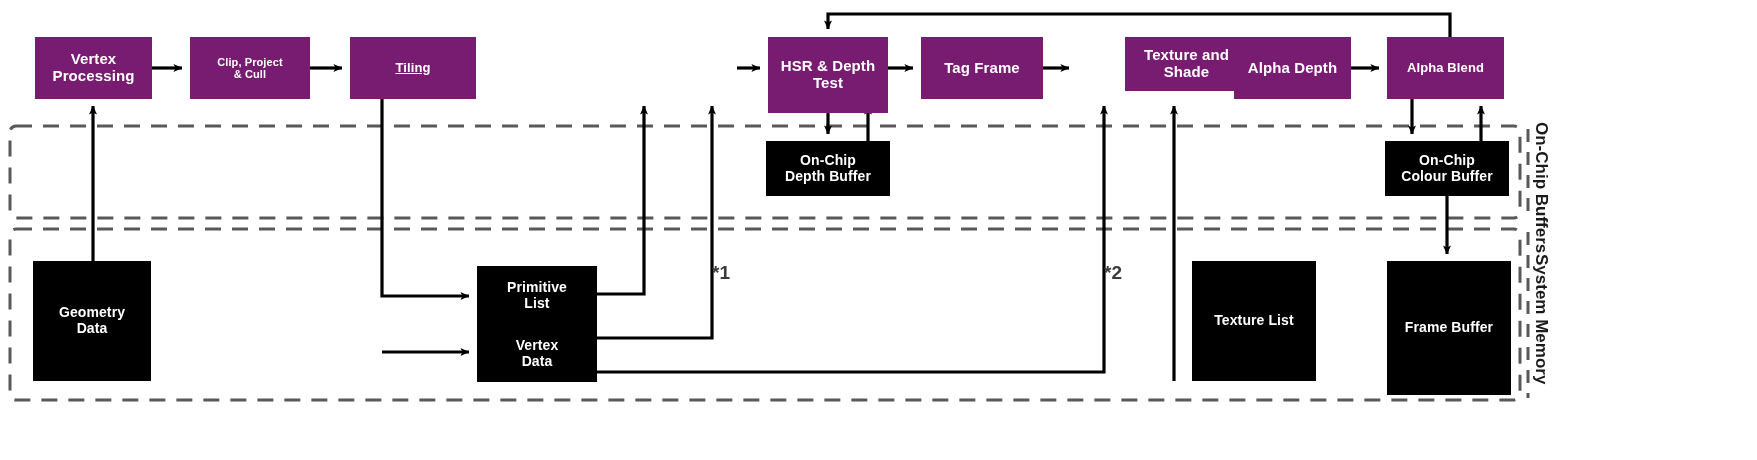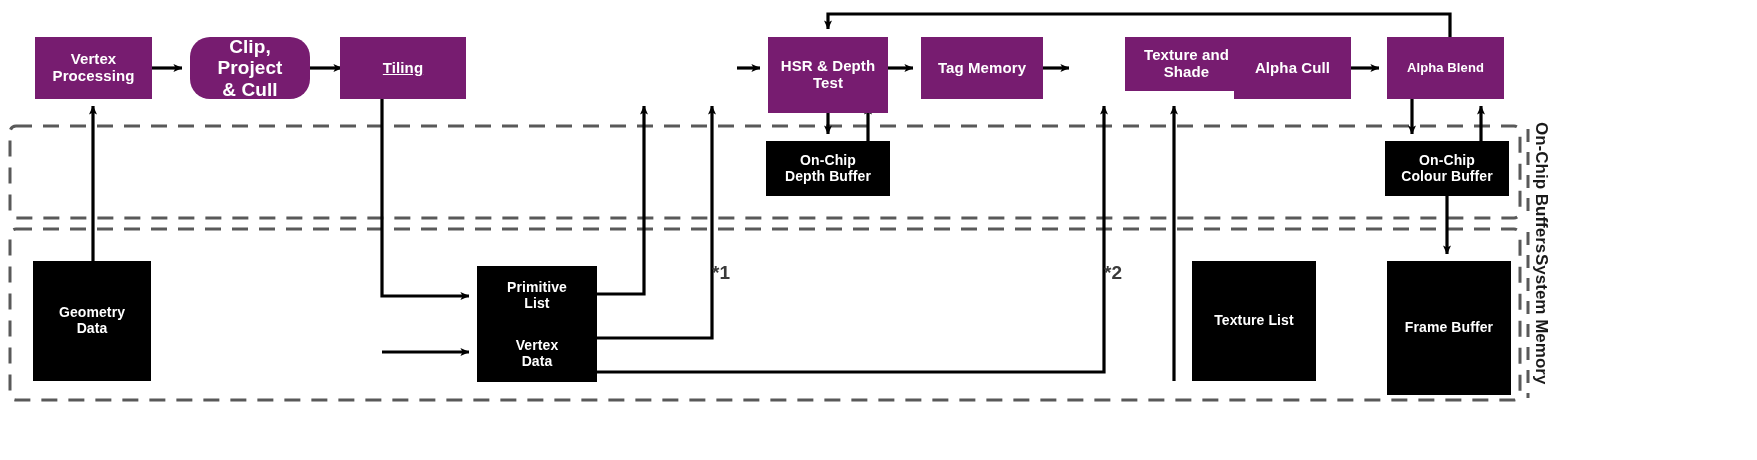--- a/index.html
+++ b/index.html
@@ -74,37 +74,37 @@
       <path d="M1528,129 L1528,216"></path>
     </g>
     <g stroke="#595959" stroke-width="3" fill="none" stroke-dasharray="13 10">
       <path d="M1528,232 L1528,398"></path>
     </g>
   </svg>
 
   <div class="node purple" style="left:35px;top:37px;width:117px;height:62px;font-size:15px;">
     <span>Vertex<br>Processing</span>
   </div>
-  <div class="node purple" style="left:190px;top:37px;width:120px;height:62px;font-size:19px;border-radius:20px;">
+  <div class="node purple" style="left:190px;top:37px;width:120px;height:62px;font-size:11px;">
     <span>Clip, Project<br>&amp; Cull</span>
   </div>
-  <div class="node purple" style="left:340px;top:37px;width:126px;height:62px;font-size:15px;text-decoration:underline;">
+  <div class="node purple" style="left:350px;top:37px;width:126px;height:62px;font-size:13px;text-decoration:underline;">
     <span>Tiling</span>
   </div>
   <div class="node purple" style="left:768px;top:37px;width:120px;height:76px;font-size:15px;">
     <span>HSR &amp; Depth<br>Test</span>
   </div>
   <div class="node purple" style="left:921px;top:37px;width:122px;height:62px;font-size:15px;">
-    <span>Tag Memory</span>
+    <span>Tag Frame</span>
   </div>
   <div class="node purple" style="left:1077px;top:37px;width:123px;height:54px;font-size:15px;margin-left:48px;">
     <span>Texture and<br>Shade</span>
   </div>
   <div class="node purple" style="left:1234px;top:37px;width:117px;height:62px;font-size:15px;">
-    <span>Alpha Cull</span>
+    <span>Alpha Depth</span>
   </div>
   <div class="node purple" style="left:1387px;top:37px;width:117px;height:62px;font-size:13px;">
     <span>Alpha Blend</span>
   </div>
 
   <div class="node gray" style="left:766px;top:141px;width:124px;height:55px;font-size:14px;">
     <span>On-Chip<br>Depth Buffer</span>
   </div>
   <div class="node gray" style="left:1385px;top:141px;width:124px;height:55px;font-size:14px;">
     <span>On-Chip<br>Colour Buffer</span>

